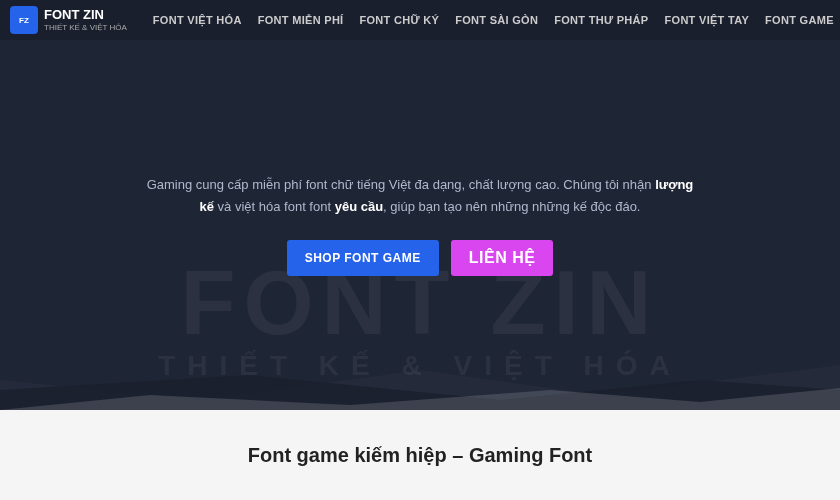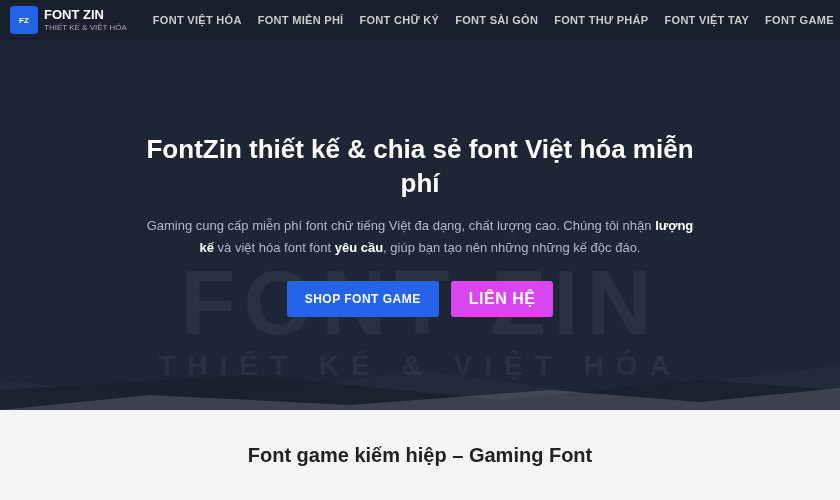--- a/index.html
+++ b/index.html
@@ -218,21 +218,20 @@
     <div class="bg-text-line2">THIẾT KẾ &amp; VIỆT HÓA</div>
   </div>
 
   <svg class="wave-divider" viewBox="0 0 840 60" preserveAspectRatio="none">
     <polygon points="0,60 0,30 200,50 420,20 600,45 840,15 840,60" fill="#2a3040" opacity="0.5"></polygon>
     <polygon points="0,60 0,40 250,25 500,50 700,30 840,40 840,60" fill="#1a1f2e" opacity="0.8"></polygon>
     <polygon points="0,60 150,45 350,55 550,40 700,52 840,38 840,60" fill="#f5f5f5" opacity="0.15"></polygon>
   </svg>
 
   <div class="hero-content">
-    <h1 class="hero-title">FontZin thiết kế &amp; chia sẻ font Việt hóa miễn phí</h1>
     <p class="hero-desc">
       <span>Gaming cung cấp miễn phí font chữ tiếng Việt đa dạng, chất lượng cao. Chúng tôi nhận </span><strong>lượng kế</strong><span> và việt hóa font font </span><strong>yêu cầu</strong><span>, giúp bạn tạo nên những những kế độc đáo.</span>
     </p>
     <div class="hero-buttons">
       <button class="btn-shop-font">SHOP FONT GAME</button>
       <button class="btn-lien-he">LIÊN HỆ</button>
     </div>
   </div>
 </section>
 

